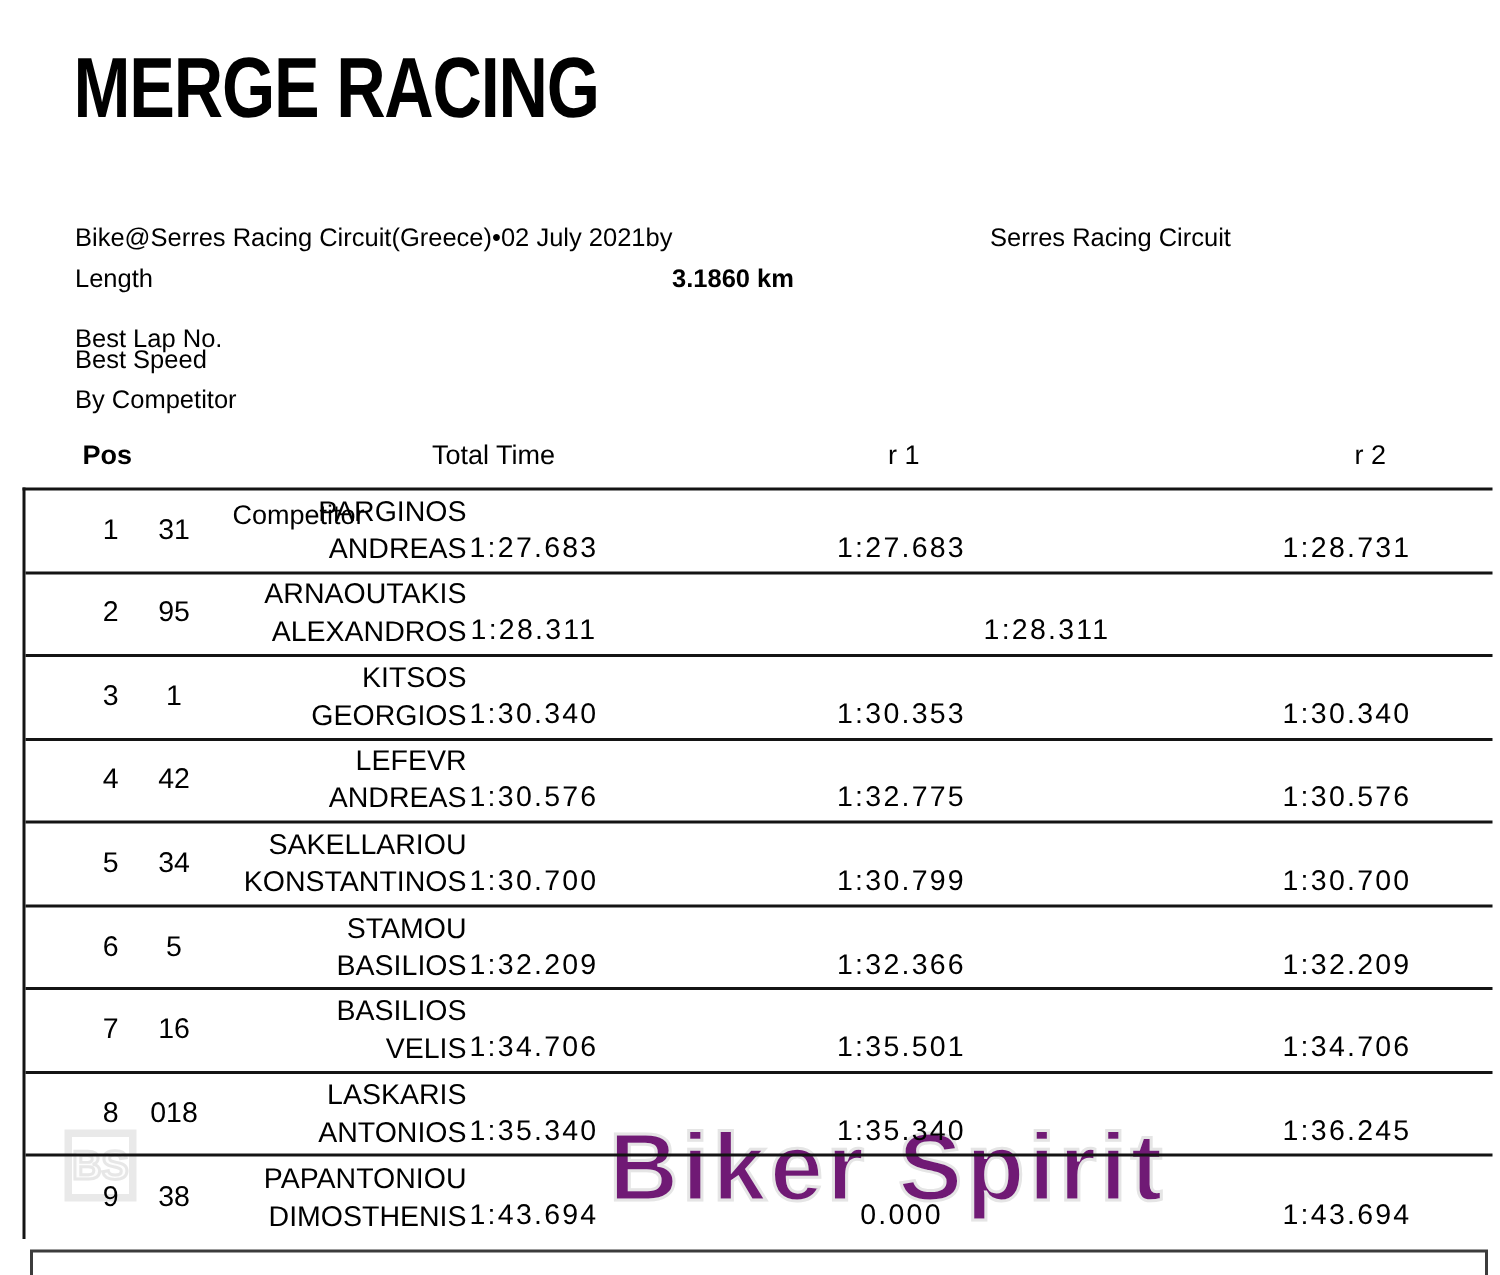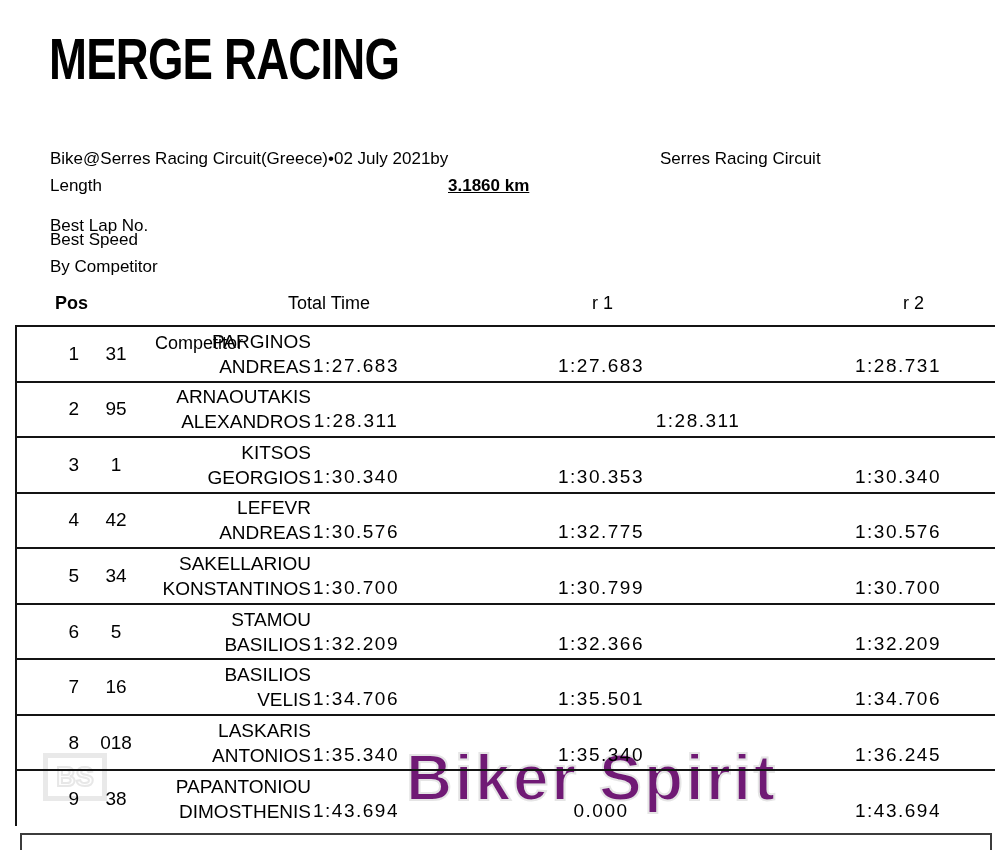--- a/index.html
+++ b/index.html
@@ -19,36 +19,36 @@
     font-size:57px; font-weight:800; letter-spacing:-1px;
     transform:scaleX(0.8); transform-origin:left top;
     white-space:nowrap;
   }
 
   
   .meta-line { position:absolute; font-size:17px; white-space:nowrap; }
   .m-l1        { left:50px;  top:149px; }
   .m-circuit   { left:660px; top:149px; }
   .m-lenlab    { left:50px;  top:176px; }
-  .m-lenval    { left:448px; top:176px; font-weight:bold;text-decoration:underline; }
+  .m-lenval    { left:448px; top:176px; font-weight:bold; }
   .m-bestlap   { left:50px;  top:216px;text-align:center; }
   .m-bestspeed { left:50px;  top:230px; }
   .m-bycomp    { left:50px;  top:257px; }
 
   
   .colhead { position:absolute; top:293px; font-size:18px; white-space:nowrap; }
   .h-pos   { left:55px;font-weight:bold; }
   .h-comp  { left:155px;margin-top:40px; }
   .h-total { left:288px; }
   .h-r1    { left:592px; }
   .h-r2    { left:903px; }
 
   
   .wm-logo {
-    position:absolute; left:43px; top:753px; width:64px; height:48px;
+    position:absolute; left:43px; top:753px; width:48px; height:48px;
     border:5px solid #e9e9e9;
     display:flex; align-items:center; justify-content:center;
     font-size:27px; font-weight:bold;
     color:#fdfdfd; -webkit-text-stroke:2px #e7e7e7;
   }
   .wm-text {
     position:absolute; left:406px; top:741px;
     font-size:64px; font-weight:bold; letter-spacing:2.5px;
     color:#701a75; -webkit-text-stroke:2px #e5e5e5;
     white-space:nowrap;

